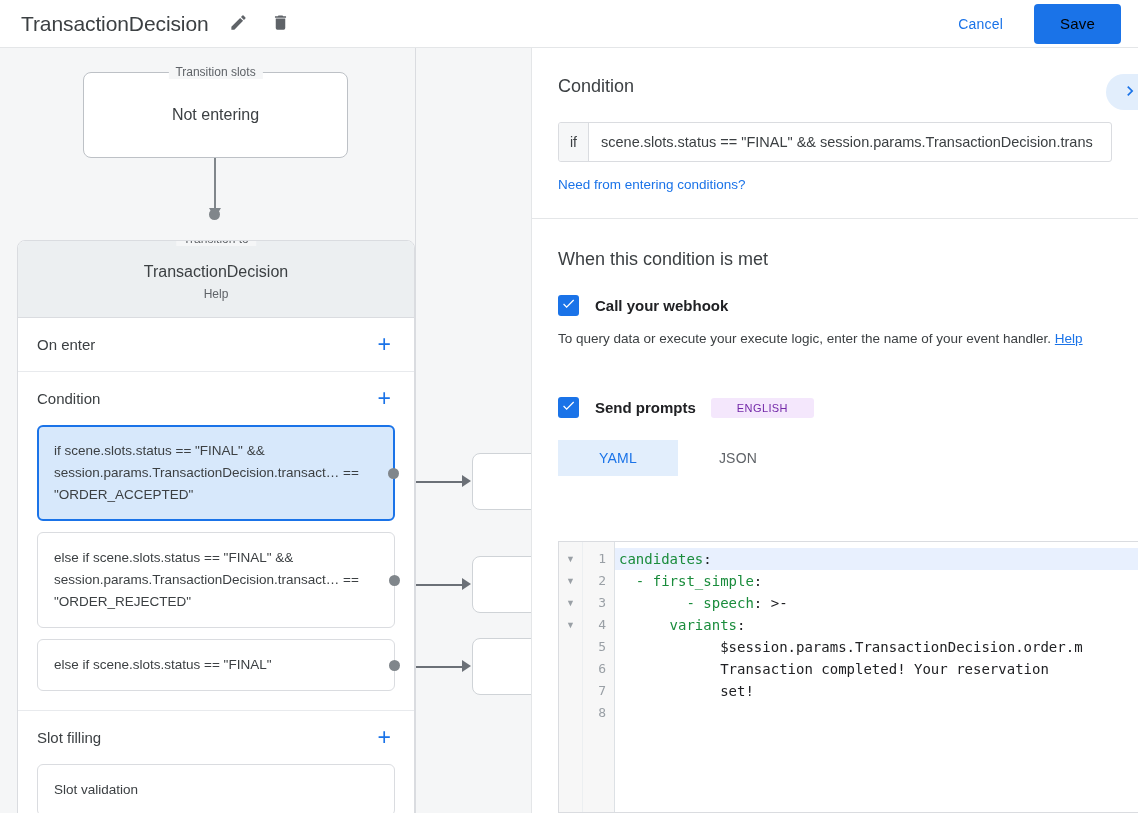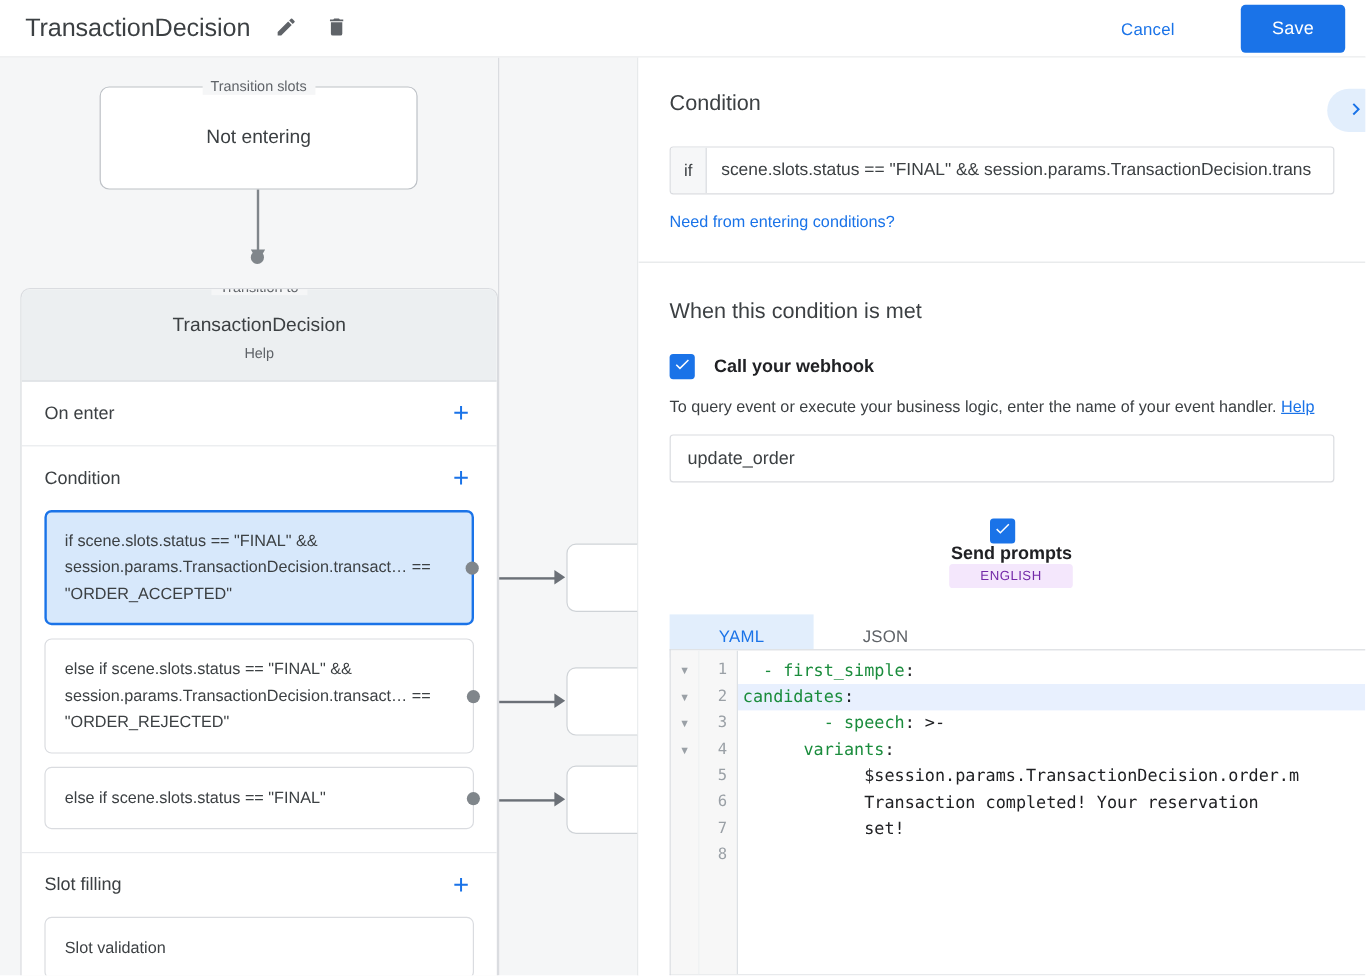--- a/index.html
+++ b/index.html
@@ -20,28 +20,28 @@
   .topbar-title {
     margin-left: 21px; font-size: 21px; color: #3c4043; letter-spacing: -0.1px;
     font-weight: 400; white-space: nowrap;
   }
   .icon-btn {
     width: 28px; height: 28px; display: flex; align-items: center; justify-content: center;
     background: transparent; border: none; cursor: pointer; border-radius: 50%;
   }
   .icon-btn.pencil { margin-left: 16px; }
   .icon-btn.trash { margin-left: 14px; }
-  .topbar-right { margin-left: auto; display: flex; align-items: center; gap: 24px; }
+  .topbar-right { margin-left: auto; display: flex; align-items: center; }
   .btn-cancel {
     background: transparent; border: none; color: #1a73e8; font-size: 14px;
     font-weight: 500; letter-spacing: .2px; cursor: pointer;
     padding: 9px 14px; border-radius: 4px; font-family: inherit;
   }
   .btn-save {
-    background: #1a73e8; color: #ffffff; border: none; font-size: 15px; font-weight: 500;
+    background: #1a73e8; color: #000000; border: none; font-size: 15px; font-weight: 500;
     letter-spacing: .2px; cursor: pointer; margin-left: 17px; margin-right: 17px;
     padding: 0 26px; height: 40px; border-radius: 4px; font-family: inherit;
   }
 
   
   .canvas {
     position: absolute; left: 0; top: 48px; width: 532px; height: 765px;
     background: #f5f6f7; overflow: hidden; border-right: 1px solid #e4e6e8;
   }
   .canvas-inner { position: absolute; left: 0; top: 0; width: 560px; height: 765px; }
@@ -350,27 +350,26 @@
         <span class="cb">
           <span>
             <svg width="15" height="15" viewBox="0 0 24 24">
                 <path fill="#fff" d="M9 16.2L4.8 12l-1.4 1.4L9 19 21 7l-1.4-1.4z"></path>
               </svg>
           </span>
         </span>
         <span class="cblabel">Call your webhook</span>
       </div>
       <div class="desc">
-        <span>To query event or execute your business logic, enter the name of your event handler.</span>
+        <span>To query data or execute your execute logic, enter the name of your event handler.</span>
         <a class="help-link">Help</a>
       </div>
-      <input class="text-input" value="update_order" style="">
 
       
-      <div class="cbrow" style="margin-top:30px;flex-direction:column;">
+      <div class="cbrow" style="margin-top:48px;">
         <span class="cb">
           <span>
             <svg width="15" height="15" viewBox="0 0 24 24">
                 <path fill="#fff" d="M9 16.2L4.8 12l-1.4 1.4L9 19 21 7l-1.4-1.4z"></path>
               </svg>
           </span>
         </span>
         <span class="cblabel">Send prompts</span>
         <span class="badge">ENGLISH</span>
       </div>
@@ -396,22 +395,22 @@
           <div>1</div>
           <div>2</div>
           <div>3</div>
           <div>4</div>
           <div>5</div>
           <div>6</div>
           <div>7</div>
           <div>8</div>
         </div>
       <div class="code" id="code-area">
+          <div class="ln hl"><span class="k">candidates</span><span class="pn">:</span></div>
           <div class="ln"><span class="k">  - first_simple</span><span class="pn">:</span></div>
-          <div class="ln hl"><span class="k">candidates</span><span class="pn">:</span></div>
           <div class="ln"><span class="k">        - speech</span><span class="pn">: &gt;-</span></div>
           <div class="ln"><span class="k">      variants</span><span class="pn">:</span></div>
           <div class="ln"><span class="pn">            $session.params.TransactionDecision.order.m</span></div>
           <div class="ln"><span class="pn">            Transaction completed! Your reservation</span></div>
           <div class="ln"><span class="pn">            set!</span></div>
           <div class="ln"><span class="pn"></span></div>
         </div>
     </div>
 
   </div>

